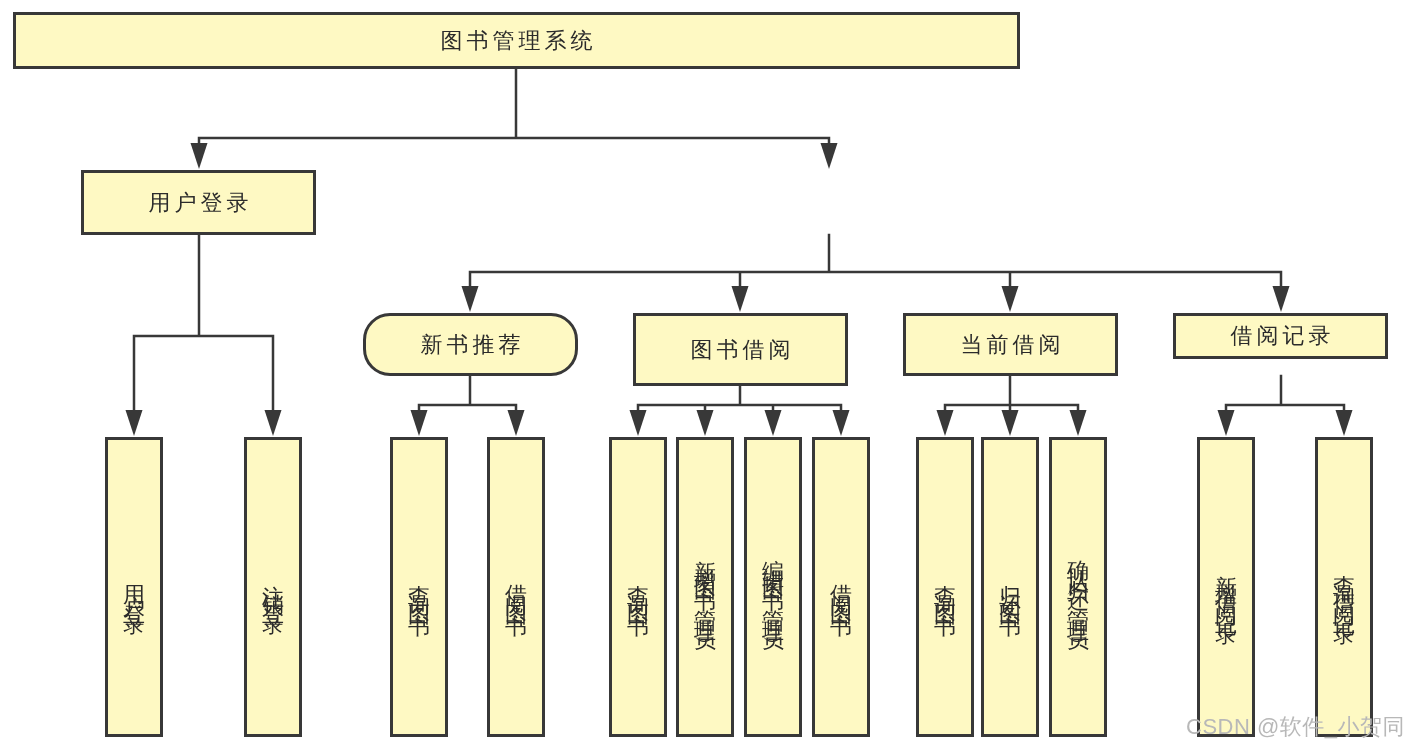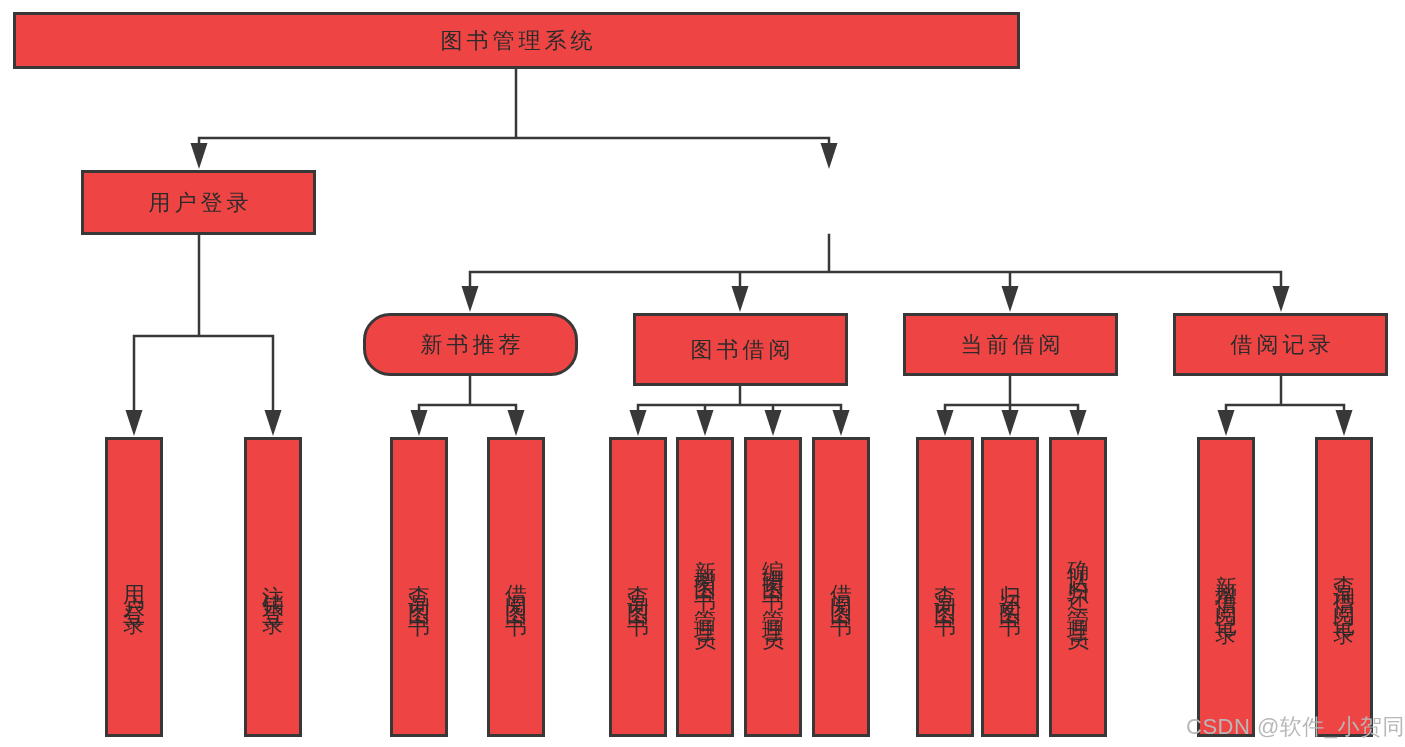--- a/index.html
+++ b/index.html
@@ -19,21 +19,21 @@
   svg.connectors {
     position: absolute;
     left: 0;
     top: 0;
     z-index: 0;
   }
   .hbox, .vbox {
     position: absolute;
     box-sizing: border-box;
     border: 3px solid var(--line, #383838);
-    background: #ef4444;
+    background: #fef9c3;
     display: flex;
     align-items: center;
     justify-content: center;
     z-index: 1;
   }
   .hbox {
     font-size: 22px;
     letter-spacing: 4px;
     text-indent: 4px;
     white-space: nowrap;
@@ -118,21 +118,21 @@
       <polygon points="1335.5,410 1352.5,410 1344,436" fill="#383838"></polygon>
     </svg>
 
   <div class="hbox" style="left:13px; top:12px; width:1007px; height:57px;">图书管理系统</div>
 
   <div class="hbox" style="left:81px; top:170px; width:235px; height:65px;">用户登录</div>
 
   <div class="hbox" style="left:363px; top:313px; width:215px; height:63px;border-radius:27px;">新书推荐</div>
   <div class="hbox" style="left:633px; top:313px; width:215px; height:73px;">图书借阅</div>
   <div class="hbox" style="left:903px; top:313px; width:215px; height:63px;">当前借阅</div>
-  <div class="hbox" style="left:1173px; top:313px; width:215px; height:63px;">借阅记录</div>
+  <div class="hbox" style="left:1173px; top:313px; width:215px; height:46px;">借阅记录</div>
 
   <div class="vbox" style="left:105px; top:437px; width:58px; height:300px;">用户登录</div>
   <div class="vbox" style="left:244px; top:437px; width:58px; height:300px;">注销登录</div>
 
   <div class="vbox" style="left:390px; top:437px; width:58px; height:300px;">查询图书</div>
   <div class="vbox" style="left:487px; top:437px; width:58px; height:300px;">借阅图书</div>
 
   <div class="vbox" style="left:609px; top:437px; width:58px; height:300px;">查询图书</div>
   <div class="vbox" style="left:676px; top:437px; width:58px; height:300px;">新增图书（管理员）</div>
   <div class="vbox" style="left:744px; top:437px; width:58px; height:300px;">编辑图书（管理员）</div>

